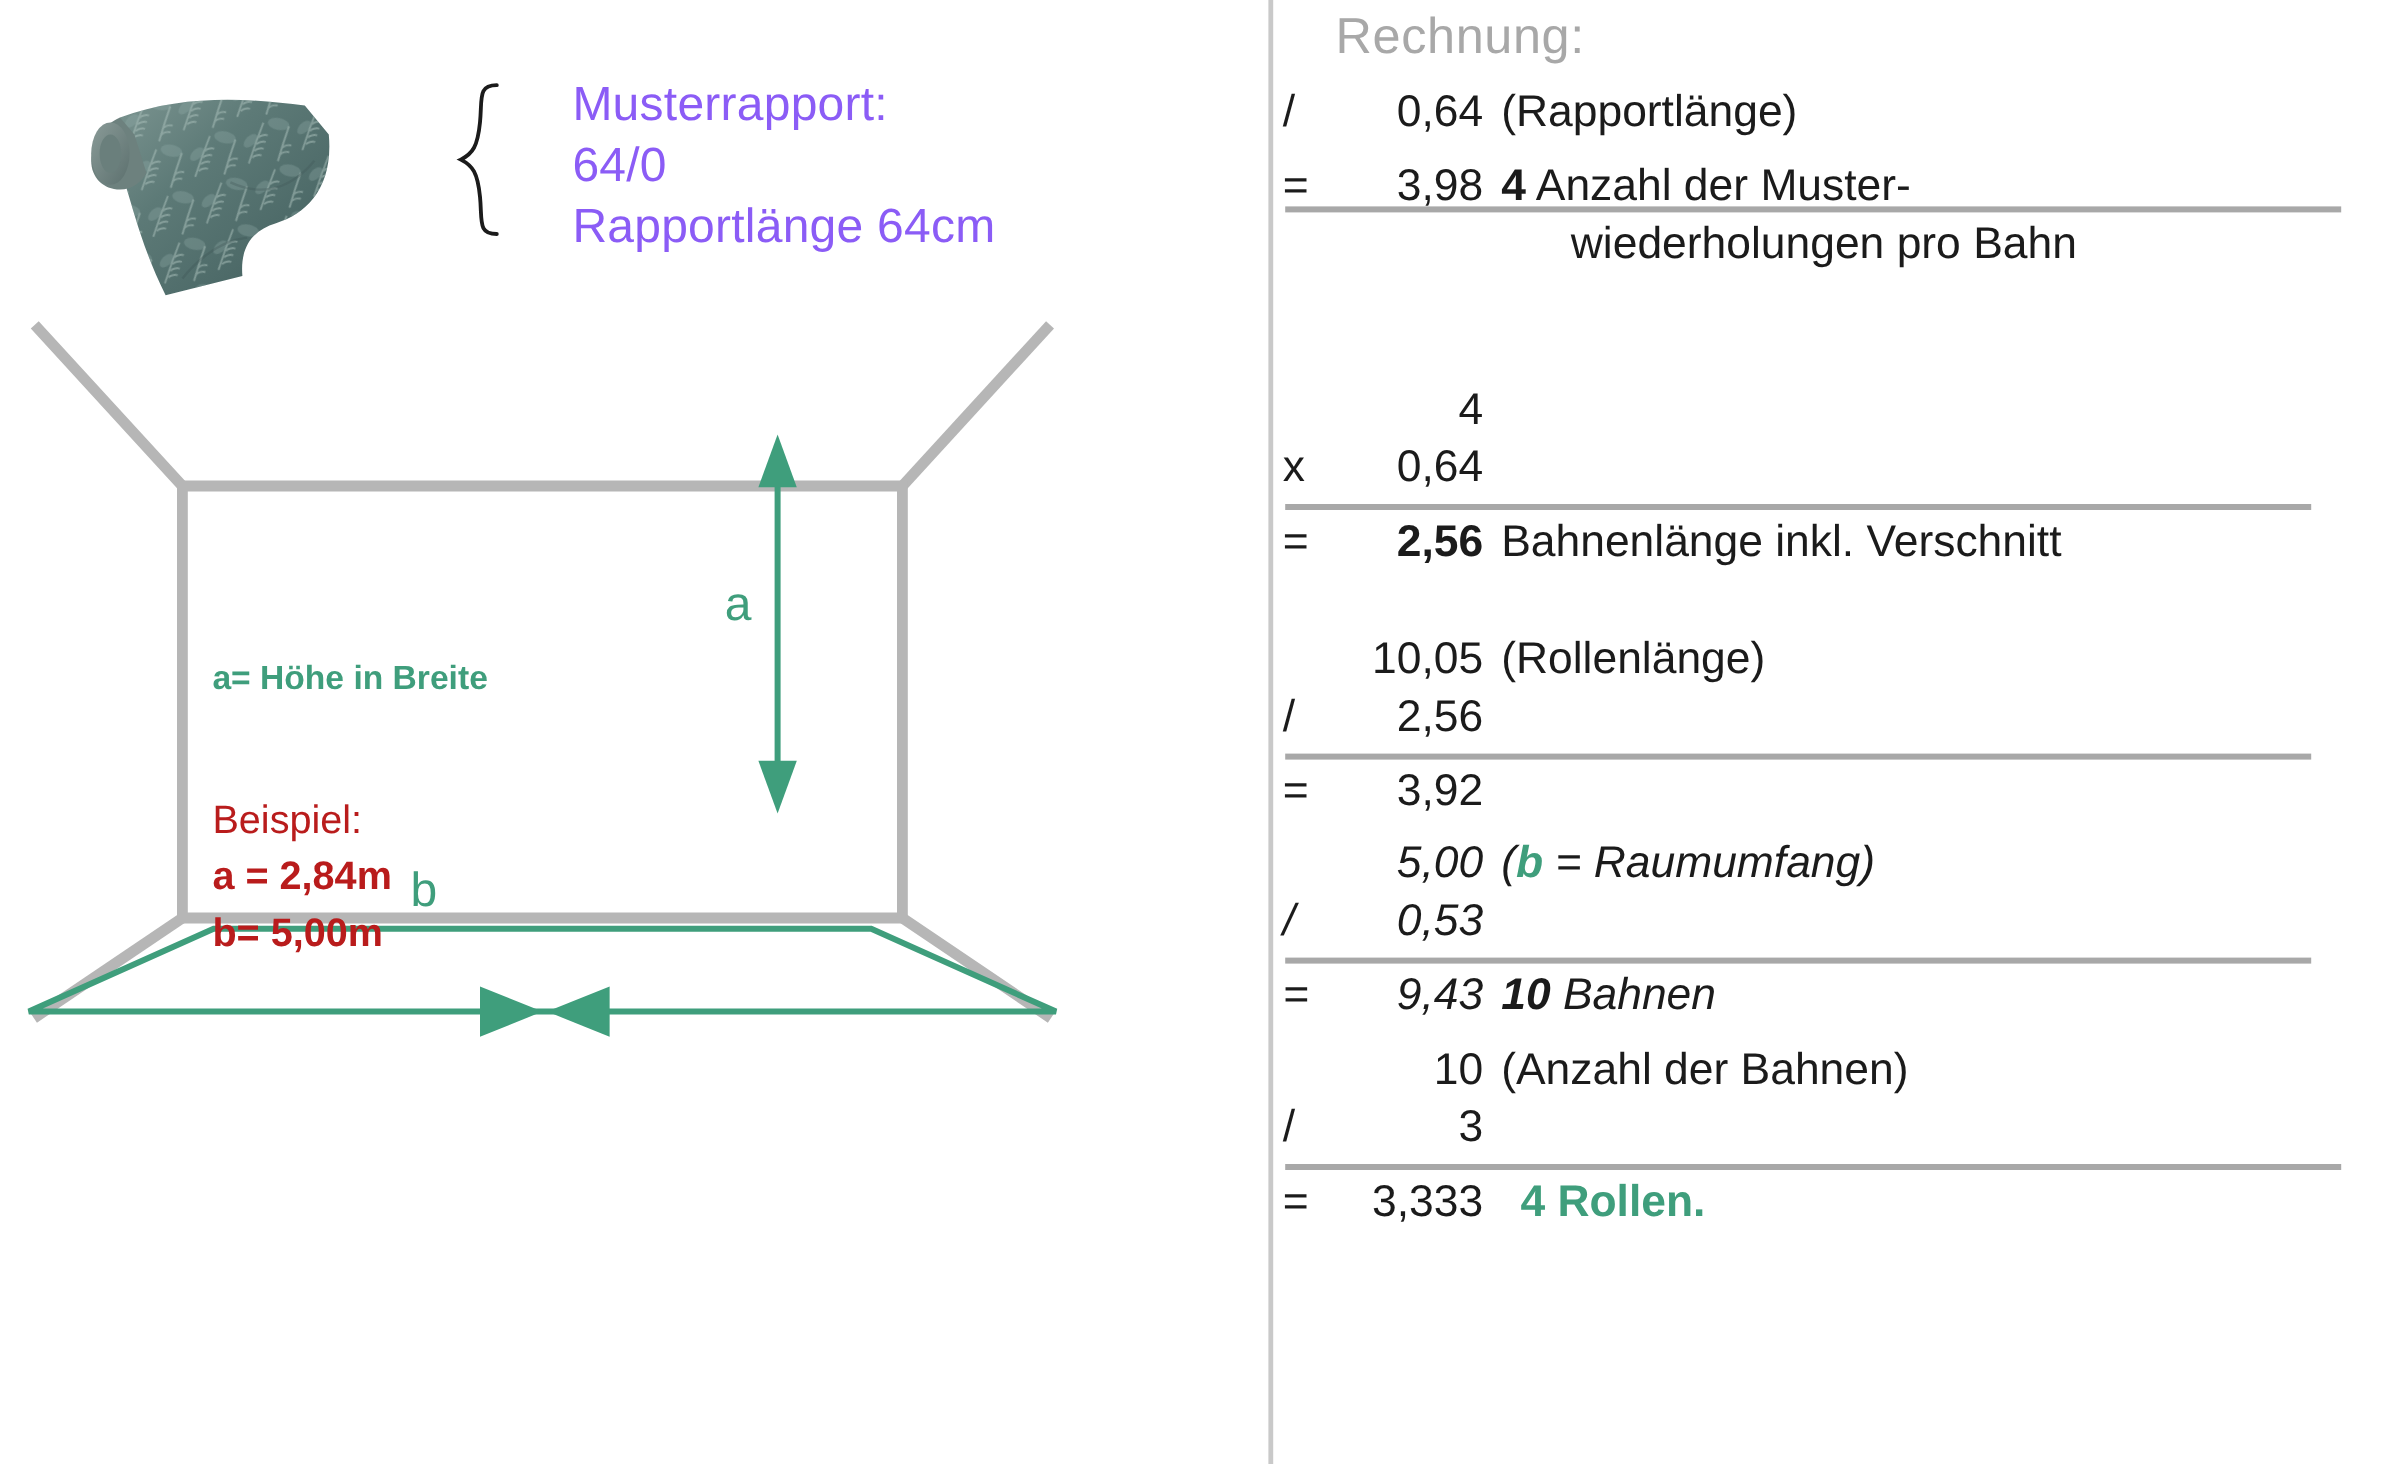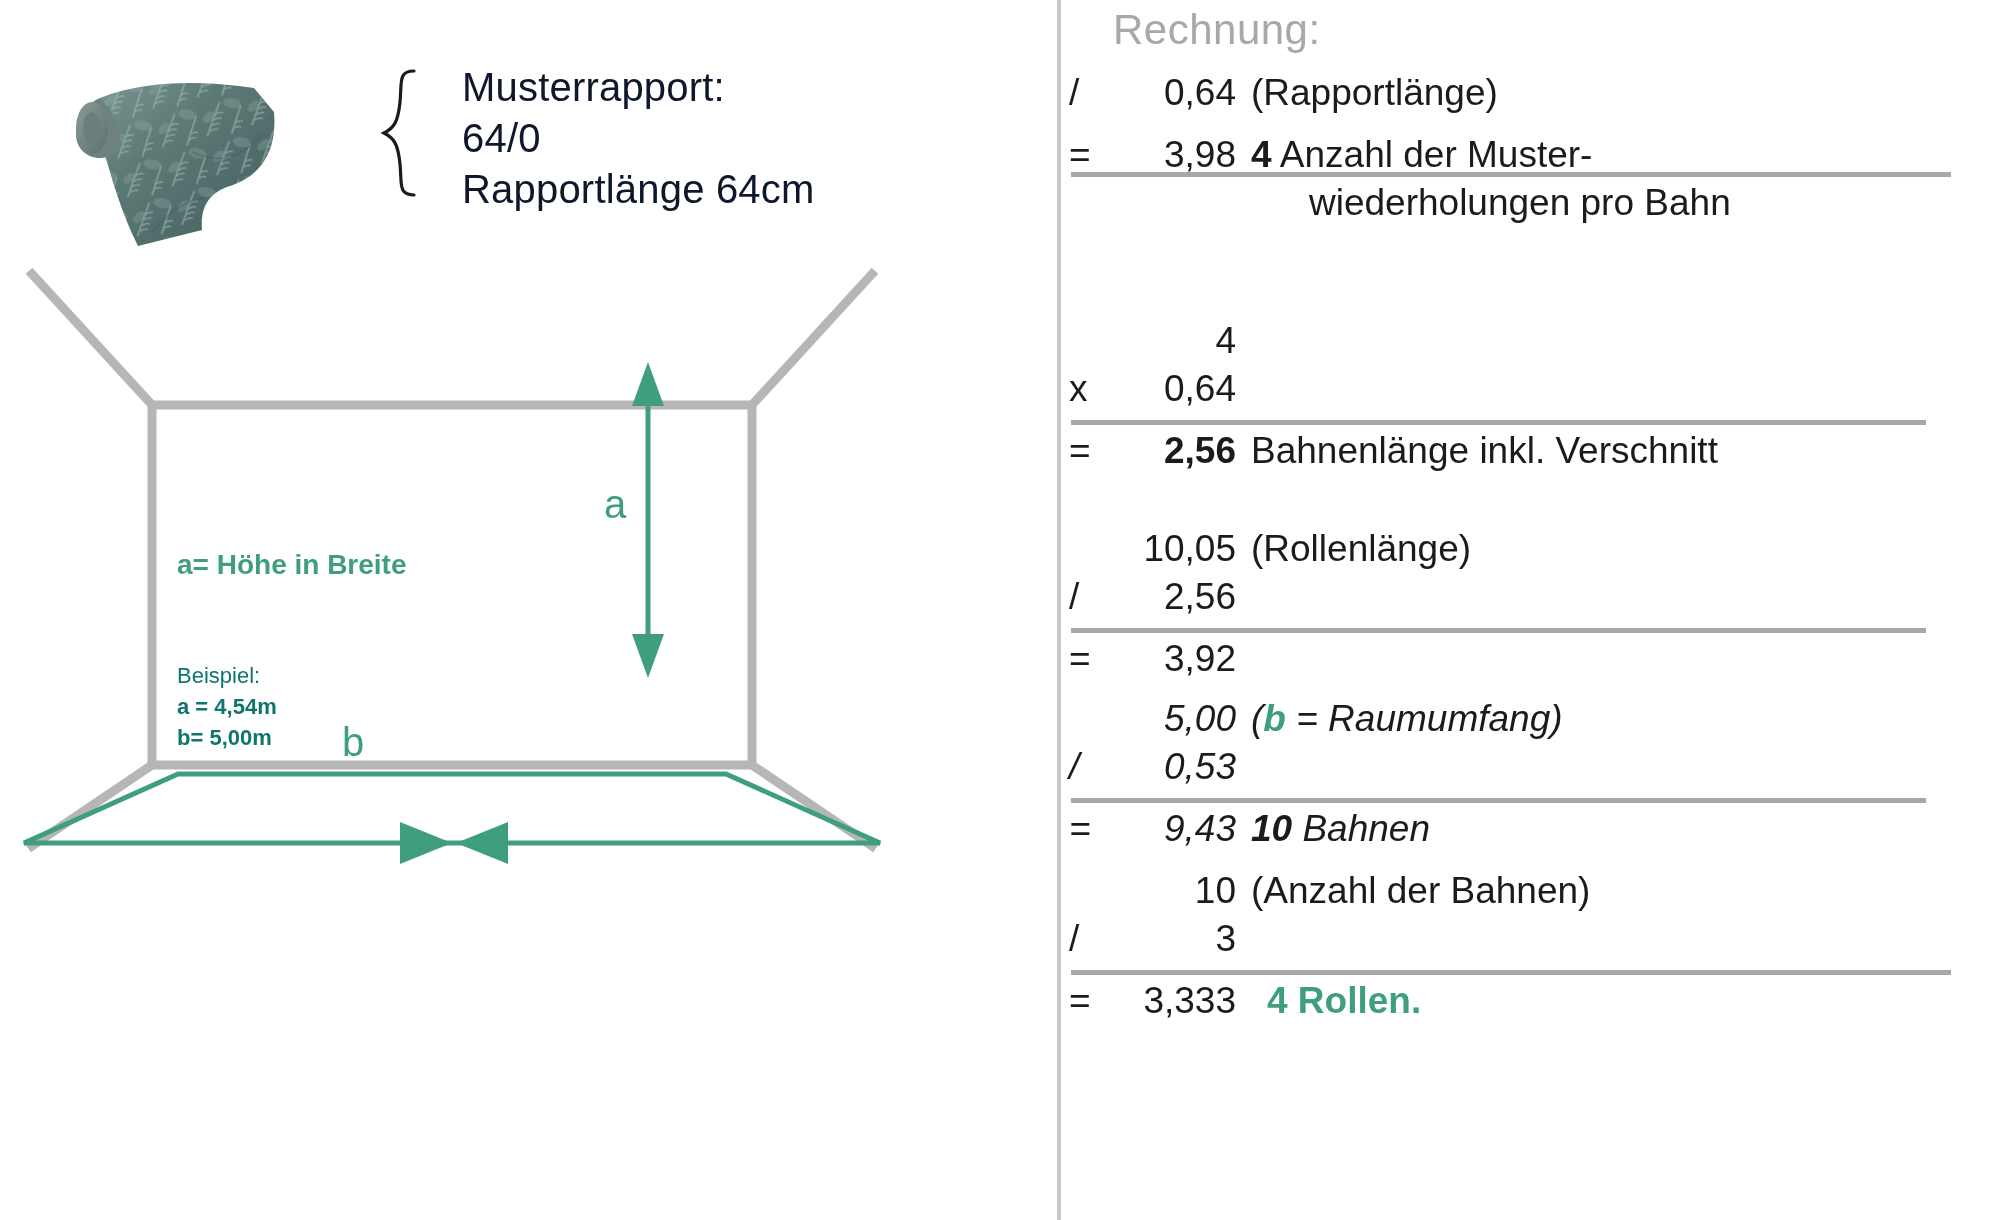--- a/index.html
+++ b/index.html
@@ -42,22 +42,22 @@
   
   .brace {
     position: absolute;
     left: 380px; top: 68px;
     width: 46px; height: 130px;
   }
 
   
   .rapport-text {
     position: absolute;
-    left: 462px; top: 62px;
-    color: #0f172a;
+    left: 477px; top: 62px;
+    color: #8b5cf6;
     font-size: 40px;
     line-height: 1.28;
     font-weight: 400;
     letter-spacing: 0.2px;
     white-space: nowrap;
   }
 
   
   .room {
     position: absolute;
@@ -72,23 +72,23 @@
     color: #3f9e7c;
     font-weight: bold;
     font-size: 28px;
     line-height: 1.42;
     white-space: nowrap;
   }
   
   .example {
     position: absolute;
     left: 177px; top: 660px;
-    font-size: 22px;
+    font-size: 33px;
     line-height: 1.42;
-    color: #0f766e;
+    color: #b91c1c;
     white-space: nowrap;
   }
   .example .plain { font-weight: 400; }
   .example .bold  { font-weight: 700; }
 
   
   .letter-a {
     position: absolute;
     left: 604px; top: 482px;
     font-size: 40px;
@@ -267,21 +267,21 @@
         </g>
       </svg>
     </div>
 
     <div class="legend">
       <div>a= Höhe in Breite</div>
     </div>
 
     <div class="example">
       <div class="plain">Beispiel:</div>
-      <div class="bold">a = 4,54m</div>
+      <div class="bold">a = 2,84m</div>
       <div class="bold">b= 5,00m</div>
     </div>
 
     <div class="letter-a">a</div>
     <div class="letter-b">b</div>
   </div>
 
   <div class="divider"></div>
 
   <div class="right-panel">

